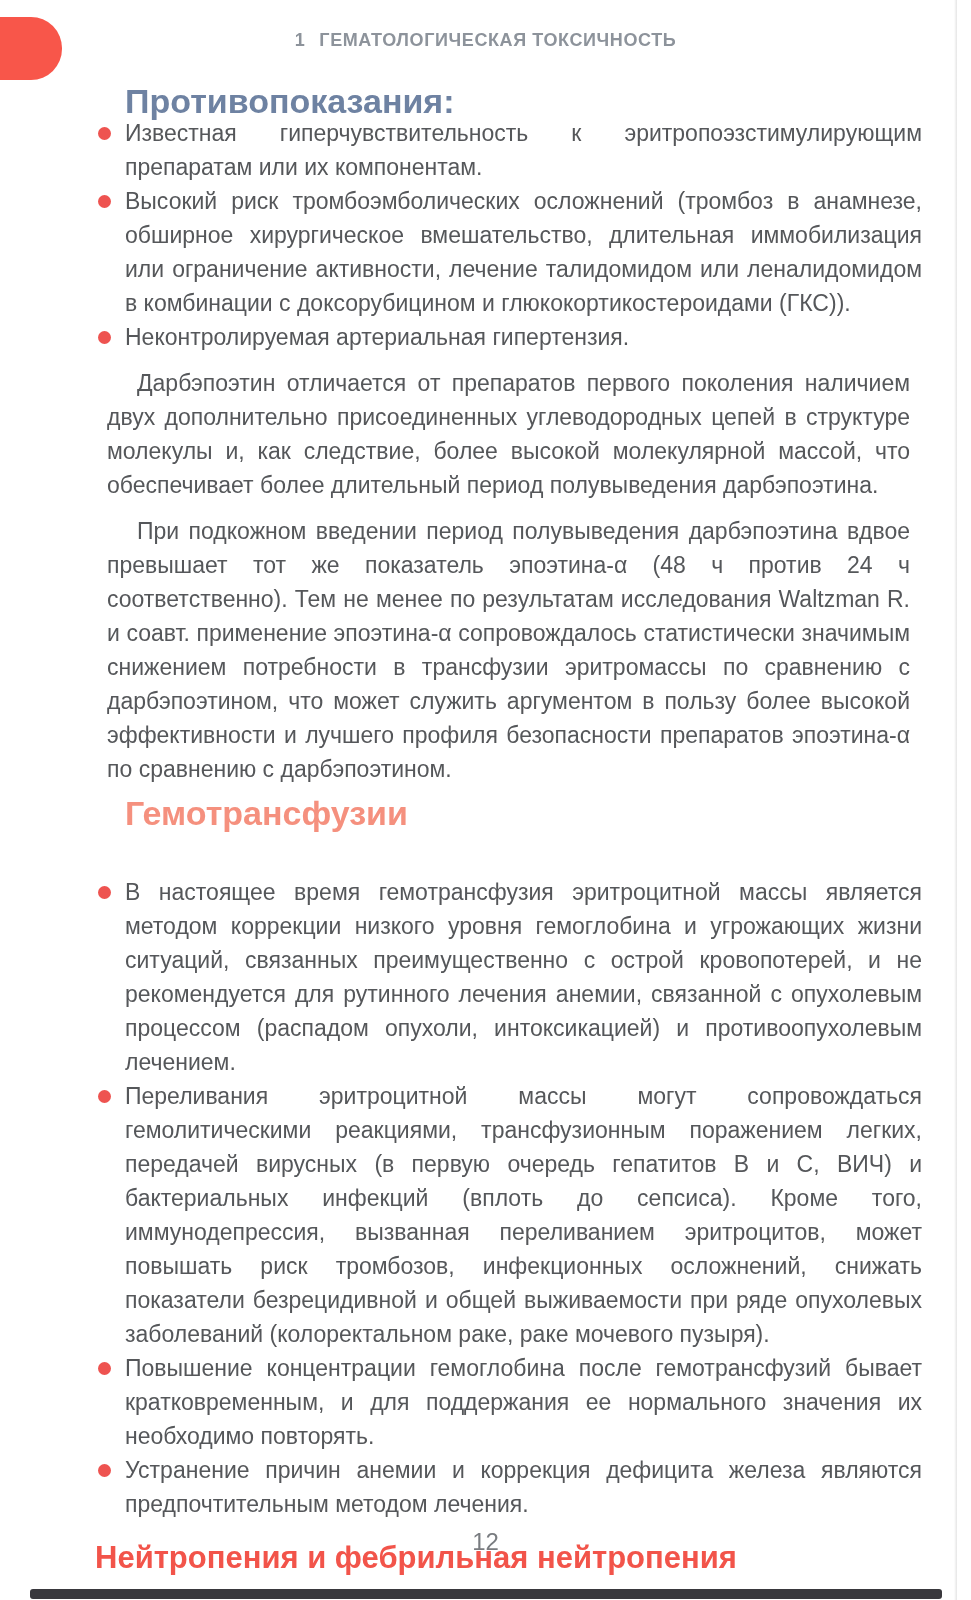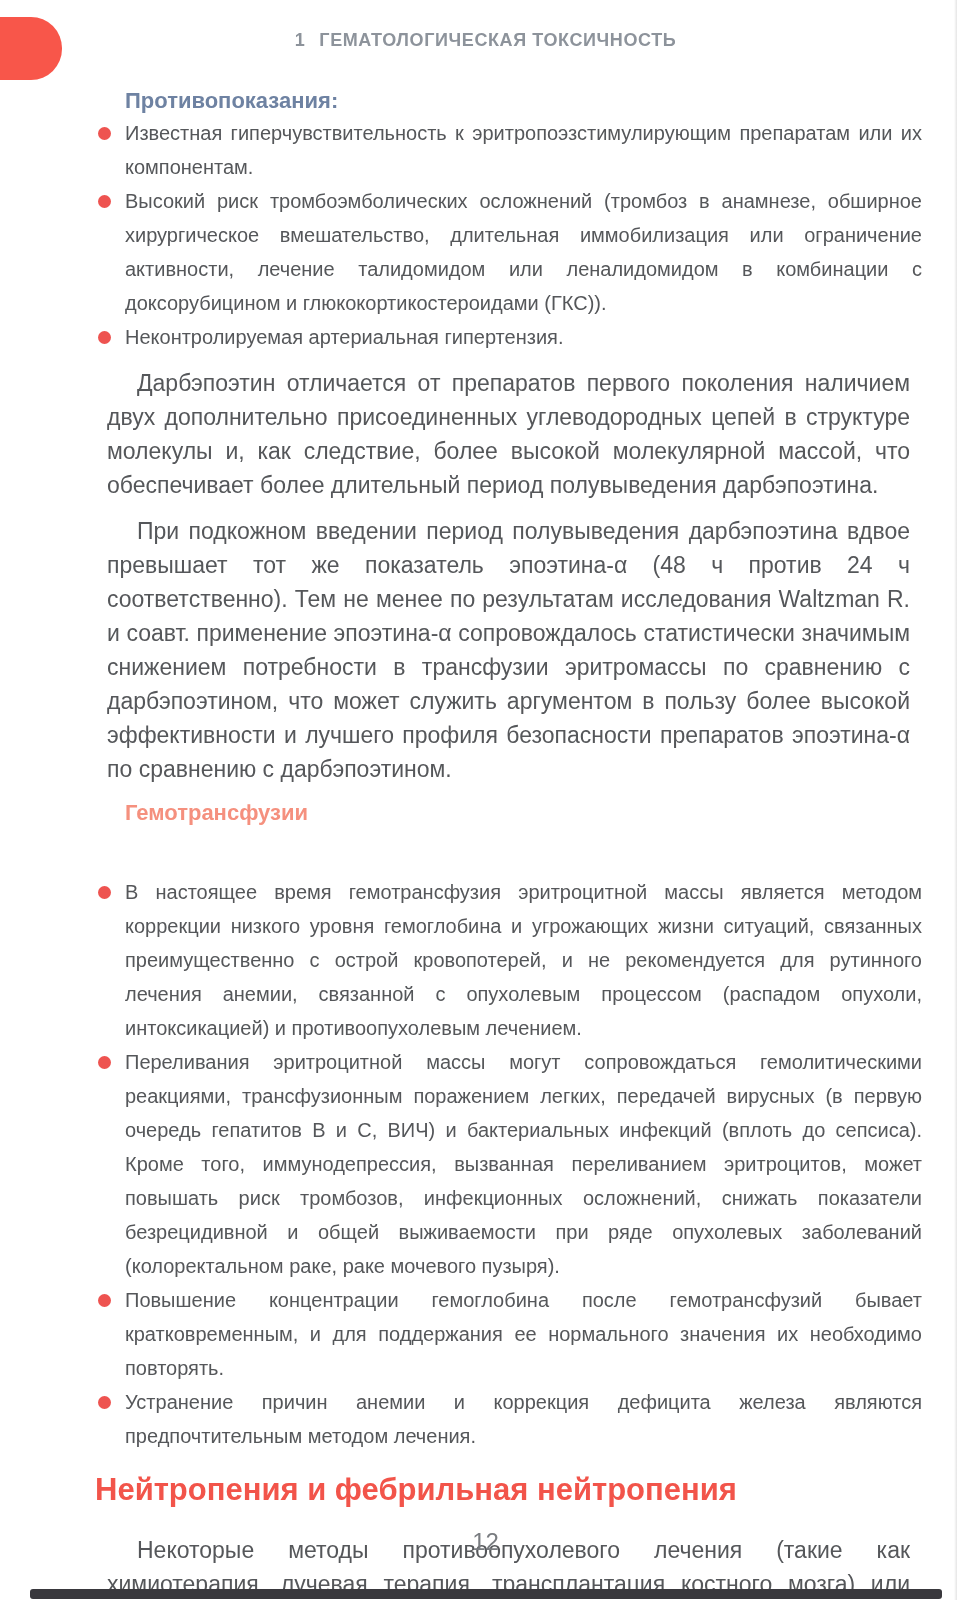--- a/index.html
+++ b/index.html
@@ -35,36 +35,36 @@
     font-size:18px;font-weight:700;
     letter-spacing:.6px;
     color:var(--running-head-gray);
   }
   .running-head .chap-num{margin-right:14px;}
   .content{
     position:absolute;left:95px;top:86px;width:827px;
   }
   h3.sub{
     margin:0;padding:0 0 0 30px;
-    font-size:22px;line-height:30px;font-weight:700;
+    font-size:34px;line-height:30px;font-weight:700;
   }
   h3.sub.blue{color:var(--heading-blue);}
   h3.sub.salmon{color:var(--subheading-salmon);margin-bottom:47px;}
   h2.big-red{
     margin:18px 0 24px 0;padding:0;
     font-size:31px;line-height:38px;font-weight:700;
     color:var(--big-heading-red);
   }
   ul.bullets{
     list-style:none;margin:0;padding:0;
   }
   ul.bullets li{
     position:relative;
     padding-left:30px;
-    font-size:20px;line-height:34px;
+    font-size:23px;line-height:34px;
     text-align:justify;
     color:var(--body-text);
   }
   ul.bullets .dot{
     position:absolute;left:3px;top:11px;
     width:13px;height:13px;border-radius:50%;
     background:var(--bullet-red);
   }
   p.body{
     margin:12px;padding:0;

